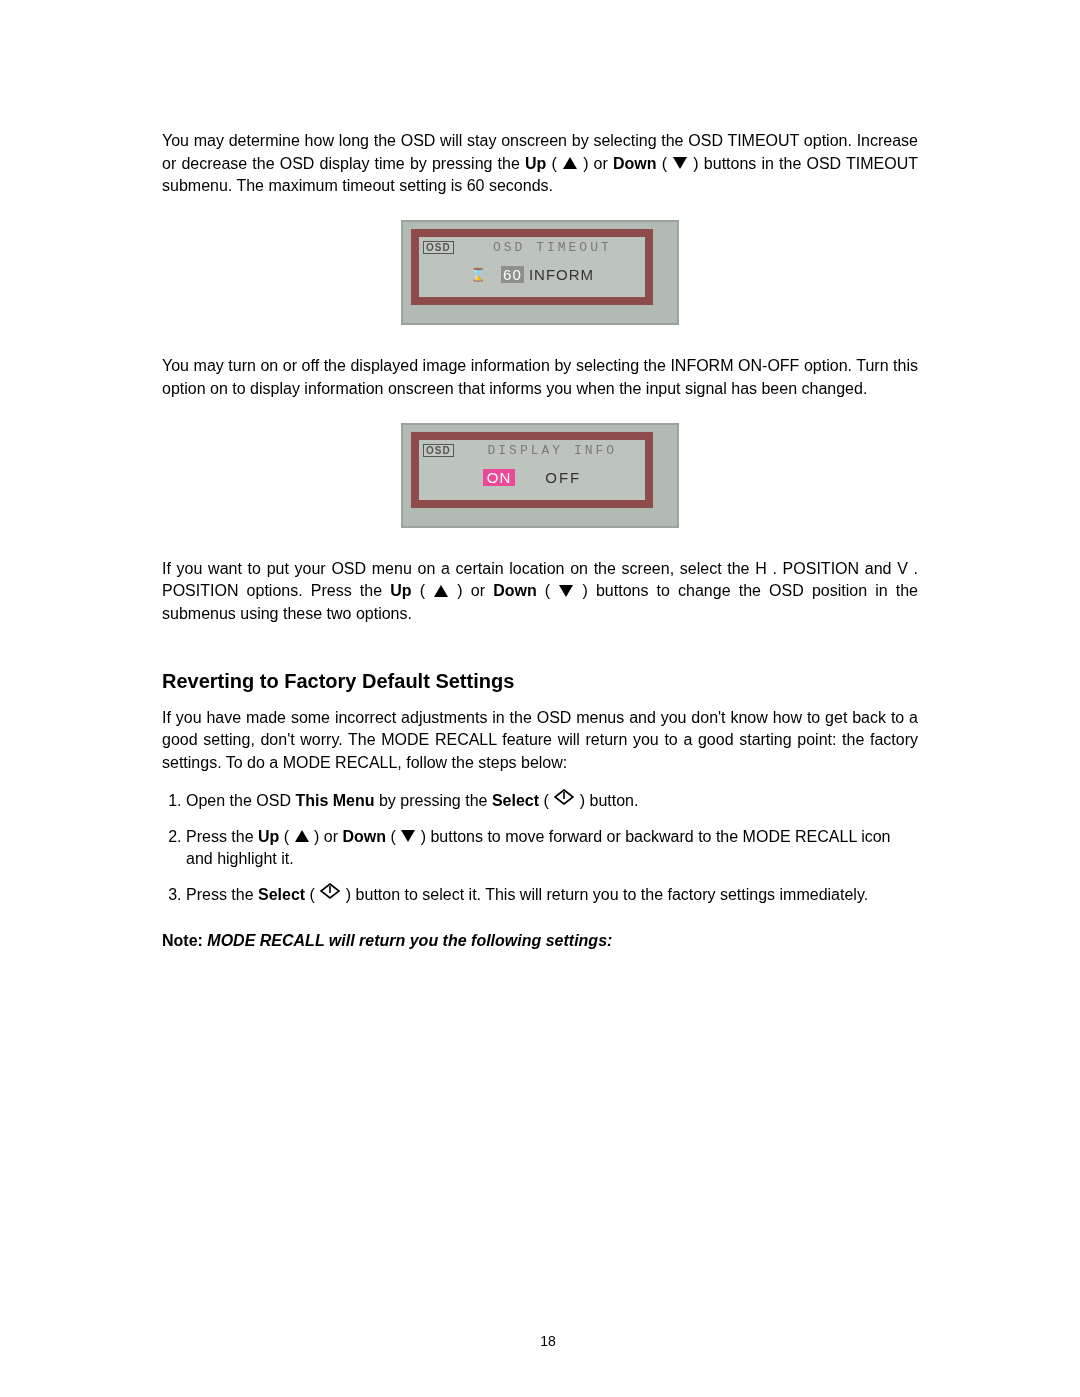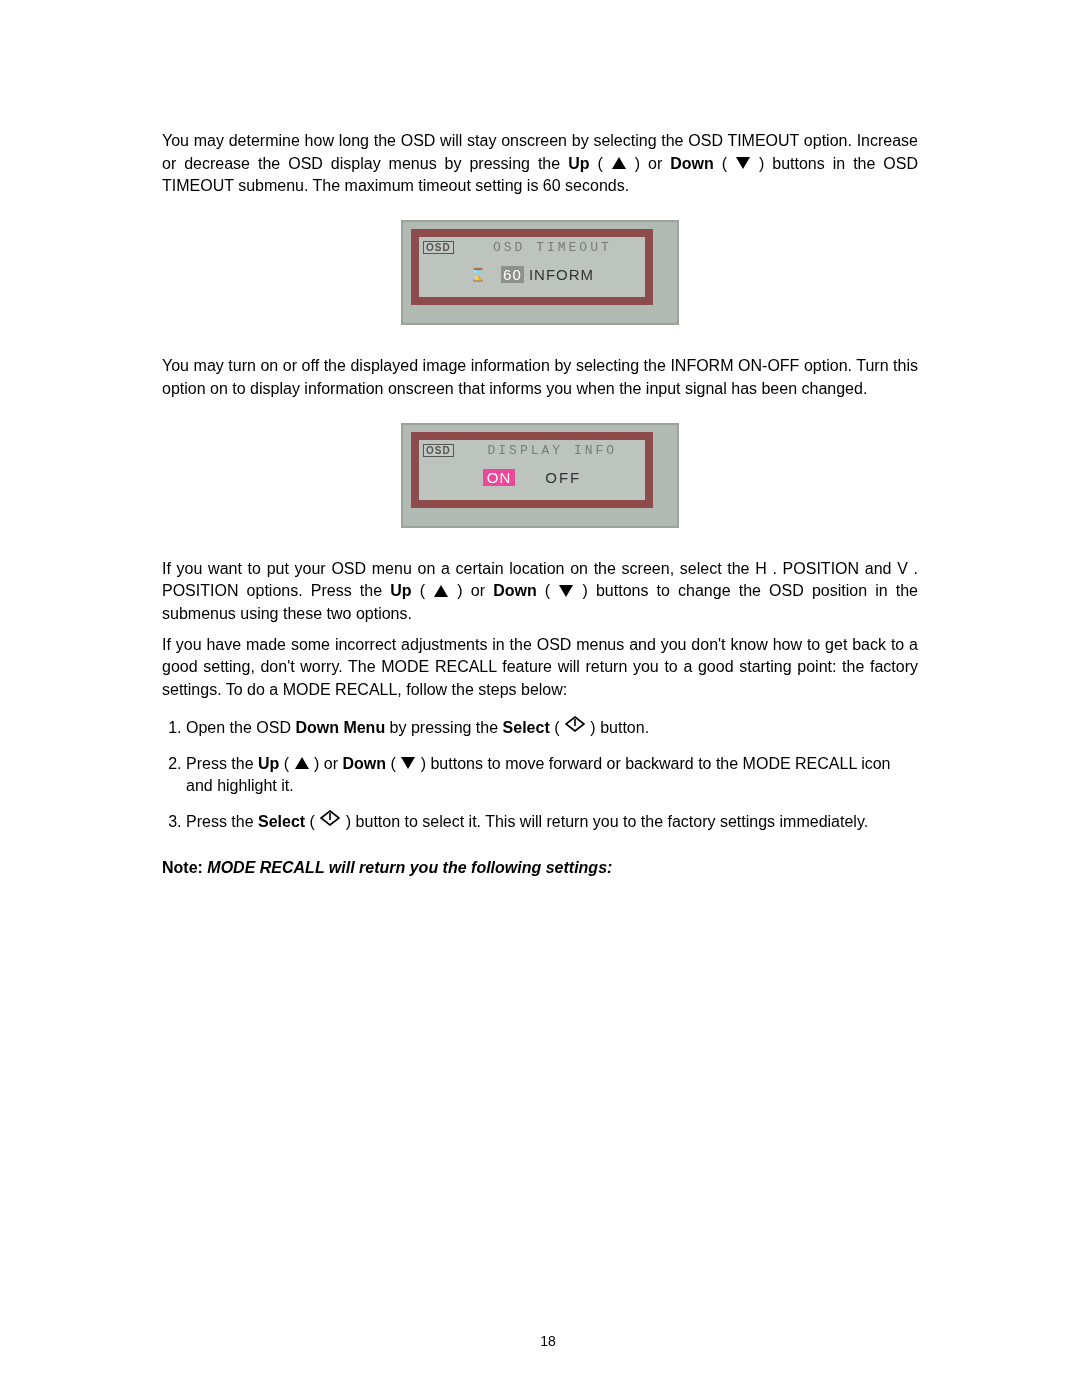--- a/index.html
+++ b/index.html
@@ -145,21 +145,21 @@
     font-size: 14px;
   }
   b { font-weight: bold; }
 </style>
 </head>
 <body>
 
 <div class="page">
 
   <p>
-    <span>You may determine how long the OSD will stay onscreen by selecting the OSD TIMEOUT option. Increase or decrease the OSD display menus by pressing the </span><b>Up</b><span> ( </span><span class="tri-up"></span><span> ) or </span><b>Down</b><span> ( </span><span class="tri-down"></span><span> ) buttons in the OSD TIMEOUT submenu. The maximum timeout setting is 60 seconds.</span>
+    <span>You may determine how long the OSD will stay onscreen by selecting the OSD TIMEOUT option. Increase or decrease the OSD display time by pressing the </span><b>Up</b><span> ( </span><span class="tri-up"></span><span> ) or </span><b>Down</b><span> ( </span><span class="tri-down"></span><span> ) buttons in the OSD TIMEOUT submenu. The maximum timeout setting is 60 seconds.</span>
   </p>
 
   <div class="osd-box-wrap">
     <div class="osd-screenshot">
       <div class="osd-inner">
         <div class="osd-title-row">
           <span class="osd-badge">OSD</span>
           <span class="osd-title">OSD TIMEOUT</span>
         </div>
         <div class="osd-content">
@@ -187,26 +187,27 @@
           <span class="off-text">OFF</span>
         </div>
       </div>
     </div>
   </div>
 
   <p>
     <span>If you want to put your OSD menu on a certain location on the screen, select the H . POSITION and V . POSITION options. Press the </span><b>Up</b><span> ( </span><span class="tri-up"></span><span> ) or </span><b>Down</b><span> ( </span><span class="tri-down"></span><span> ) buttons to change the OSD position in the submenus using these two options.</span>
   </p>
 
+  <h2 class="section">Reverting to Factory Default Settings</h2>
 
   <p>If you have made some incorrect adjustments in the OSD menus and you don't know how to get back to a good setting, don't worry. The MODE RECALL feature will return you to a good starting point: the factory settings. To do a MODE RECALL, follow the steps below:</p>
 
   <ol class="steps">
     <li>
-      <span>Open the OSD </span><b>Down Menu</b><span> by pressing the </span><b>Select</b><span> ( </span><span class="select-icon"><svg width="20" height="16" viewBox="0 0 20 16">
+      <span>Open the OSD </span><b>This Menu</b><span> by pressing the </span><b>Select</b><span> ( </span><span class="select-icon"><svg width="20" height="16" viewBox="0 0 20 16">
             <polygon points="10,1 19,8 10,15 1,8" fill="none" stroke="#000" stroke-width="1.6"></polygon>
             <line x1="10" y1="3" x2="10" y2="10" stroke="#000" stroke-width="1.6"></line>
           </svg></span><span> ) button.</span>
     </li>
     <li>
       <span>Press the </span><b>Up</b><span> ( </span><span class="tri-up"></span><span> ) or </span><b>Down</b><span> ( </span><span class="tri-down"></span><span> ) buttons to move forward or backward to the MODE RECALL icon and highlight it.</span>
     </li>
     <li>
       <span>Press the </span><b>Select</b><span> ( </span><span class="select-icon"><svg width="20" height="16" viewBox="0 0 20 16">
             <polygon points="10,1 19,8 10,15 1,8" fill="none" stroke="#000" stroke-width="1.6"></polygon>

